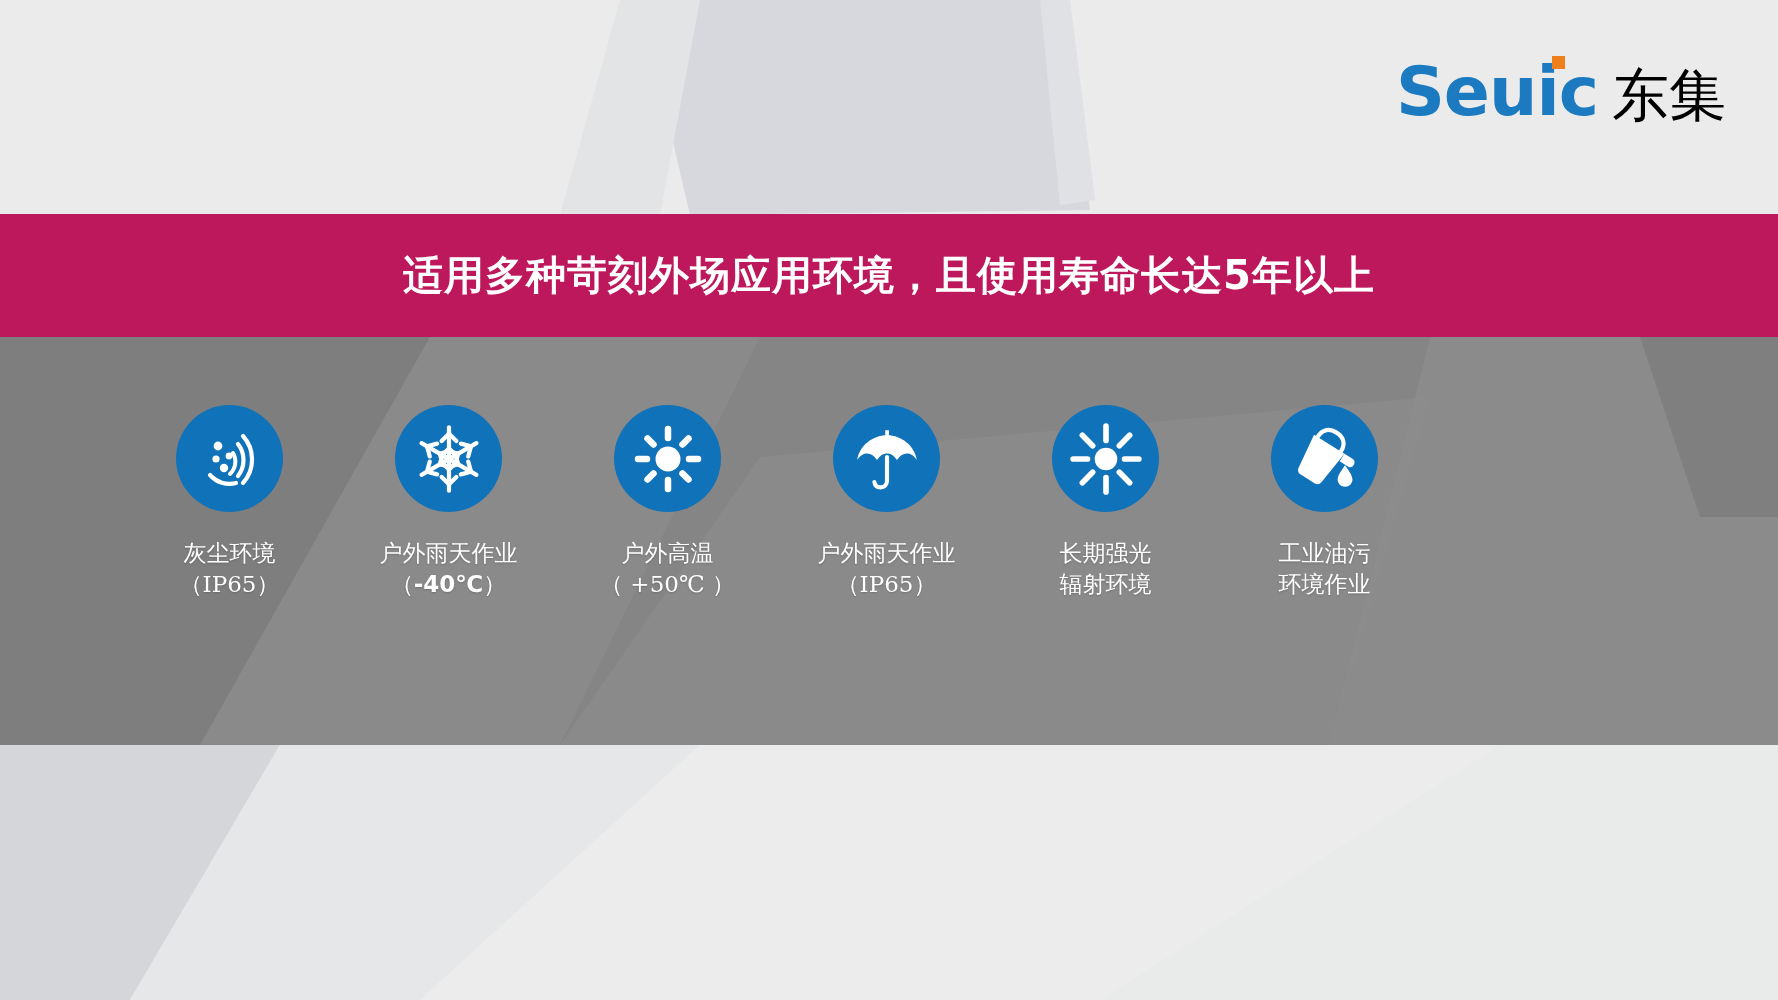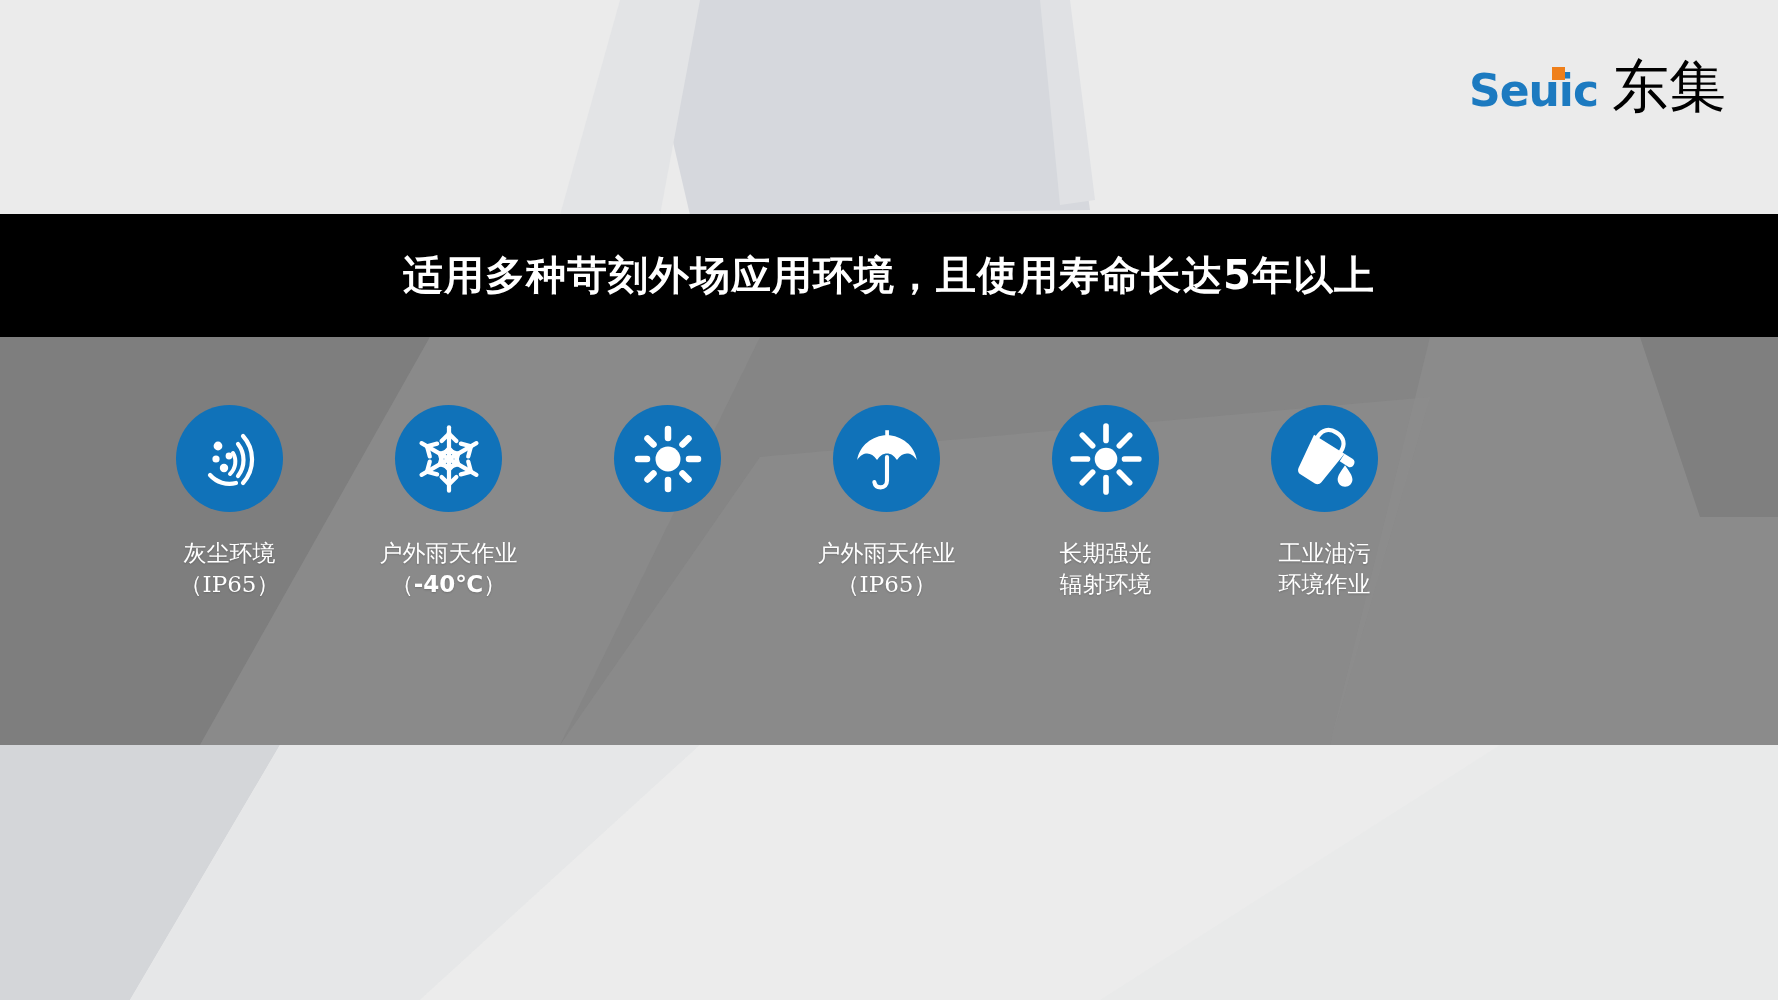--- a/index.html
+++ b/index.html
@@ -16,38 +16,38 @@
 
   
   .header{position:absolute;left:0;top:0;width:1778px;height:214px;}
   .logo{
     position:absolute;right:52px;top:58px;
     display:flex;align-items:baseline;
     white-space:nowrap;
   }
   .logo-mark{
     position:relative;
-    font-size:44px;font-weight:700;letter-spacing:-1px;
+    font-size:68px;font-weight:700;letter-spacing:-1px;
     color:#1c7ac0;font-family:"DejaVu Sans",sans-serif;
     line-height:1;
   }
   .logo-dot{
     position:absolute;width:13px;height:13px;background:#ef7f1a;
     right:33px;top:-2px;
   }
   .logo-cn{
     font-size:57px;font-weight:400;color:#000000;
     margin-left:14px;line-height:1;
     font-family:"DejaVu Sans",sans-serif;
   }
 
   
   .banner{
     position:absolute;left:0;top:214px;width:1778px;height:123px;
-    background:#000000;
+    background:#be185d;
     display:flex;align-items:center;justify-content:center;
   }
   .banner-title{
     color:#ffffff;font-size:40px;font-weight:700;letter-spacing:1px;
     font-family:"DejaVu Sans",sans-serif;
     text-align:center;white-space:nowrap;
   }
 
   
   .band{
@@ -201,20 +201,22 @@
               <line x1="36" y1="57" x2="36" y2="66"></line>
               <line x1="6" y1="36" x2="15" y2="36"></line>
               <line x1="57" y1="36" x2="66" y2="36"></line>
               <line x1="15.5" y1="15.5" x2="21.5" y2="21.5"></line>
               <line x1="50.5" y1="50.5" x2="56.5" y2="56.5"></line>
               <line x1="56.5" y1="15.5" x2="50.5" y2="21.5"></line>
               <line x1="21.5" y1="50.5" x2="15.5" y2="56.5"></line>
             </g>
           </svg>
         </div>
+        <div class="caption">户外高温
+（  +50℃  ）</div>
       </div>
 
 
       <div class="item">
         <div class="circle">
           <svg width="74" height="74" viewBox="0 0 72 72">
             <rect x="34.3" y="8" width="3.6" height="7" fill="#ffffff"></rect>
             <path fill="#ffffff" d="M36 13C21.6 13 9 23.5 7 37c3.2-4.6 6.3-6.3 9.7-6.3 3.6 0 6.3 2 9.6 6.3 3.1-4.4 5.9-6.3 9.7-6.3 3.8 0 6.6 1.9 9.7 6.3 3.3-4.3 6-6.3 9.6-6.3 3.4 0 6.5 1.7 9.7 6.3C63 23.5 50.4 13 36 13z"></path>
             <path fill="none" stroke="#ffffff" stroke-width="4" stroke-linecap="round" d="M36 34v23c0 4-2.6 6.6-6.2 6.6-3.3 0-5.6-2.1-6.1-5.1"></path>
           </svg>

